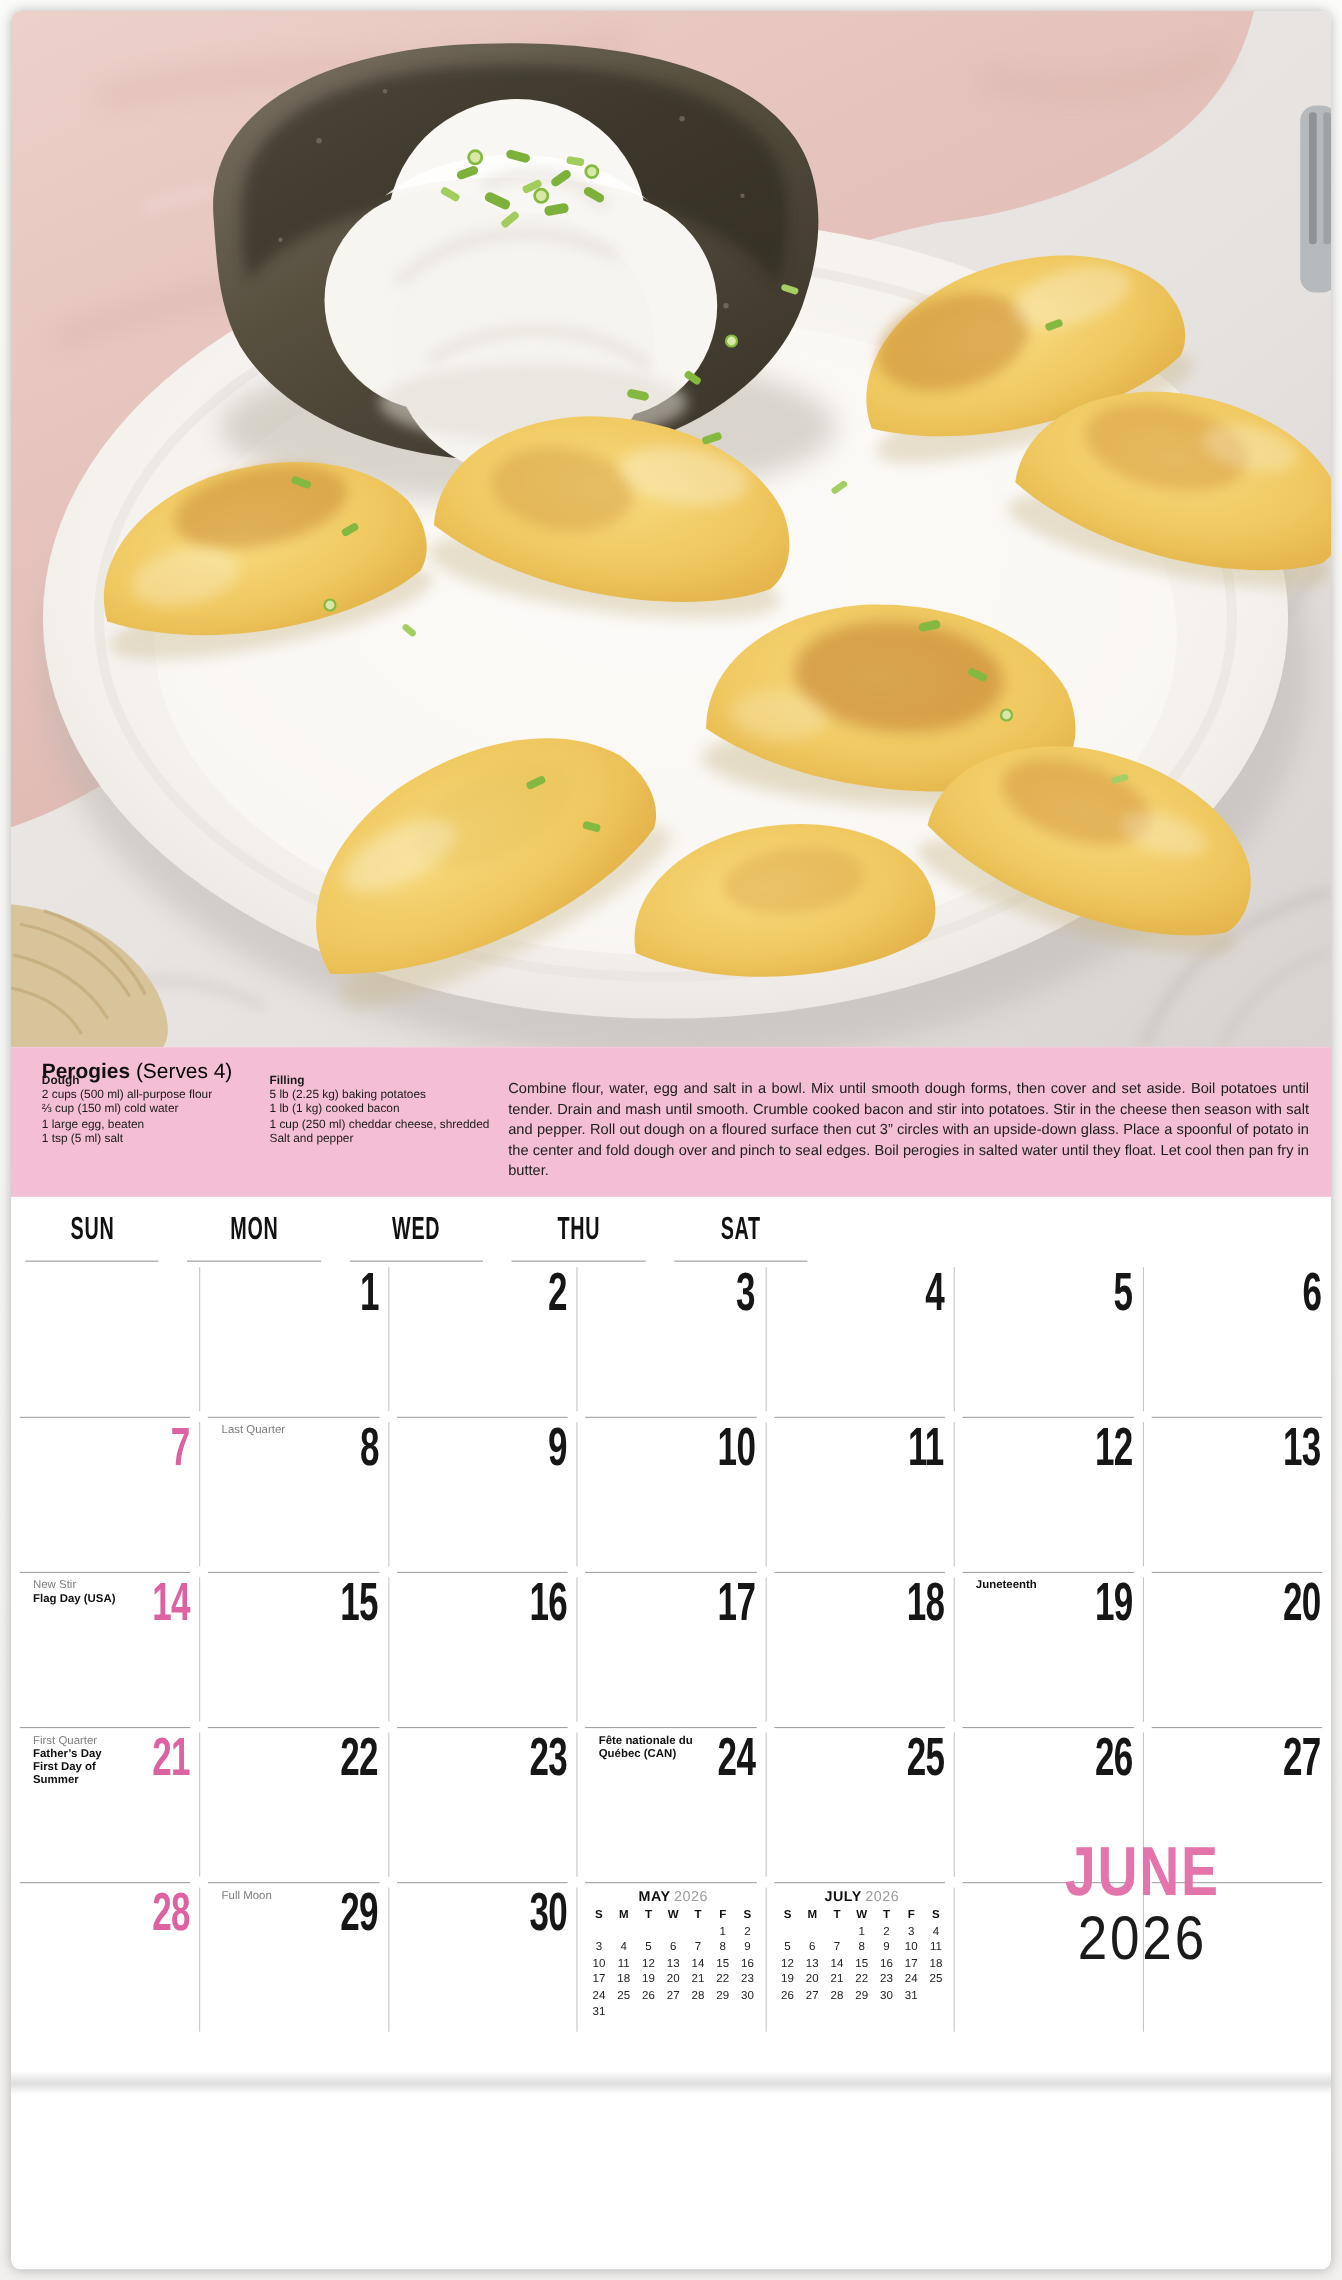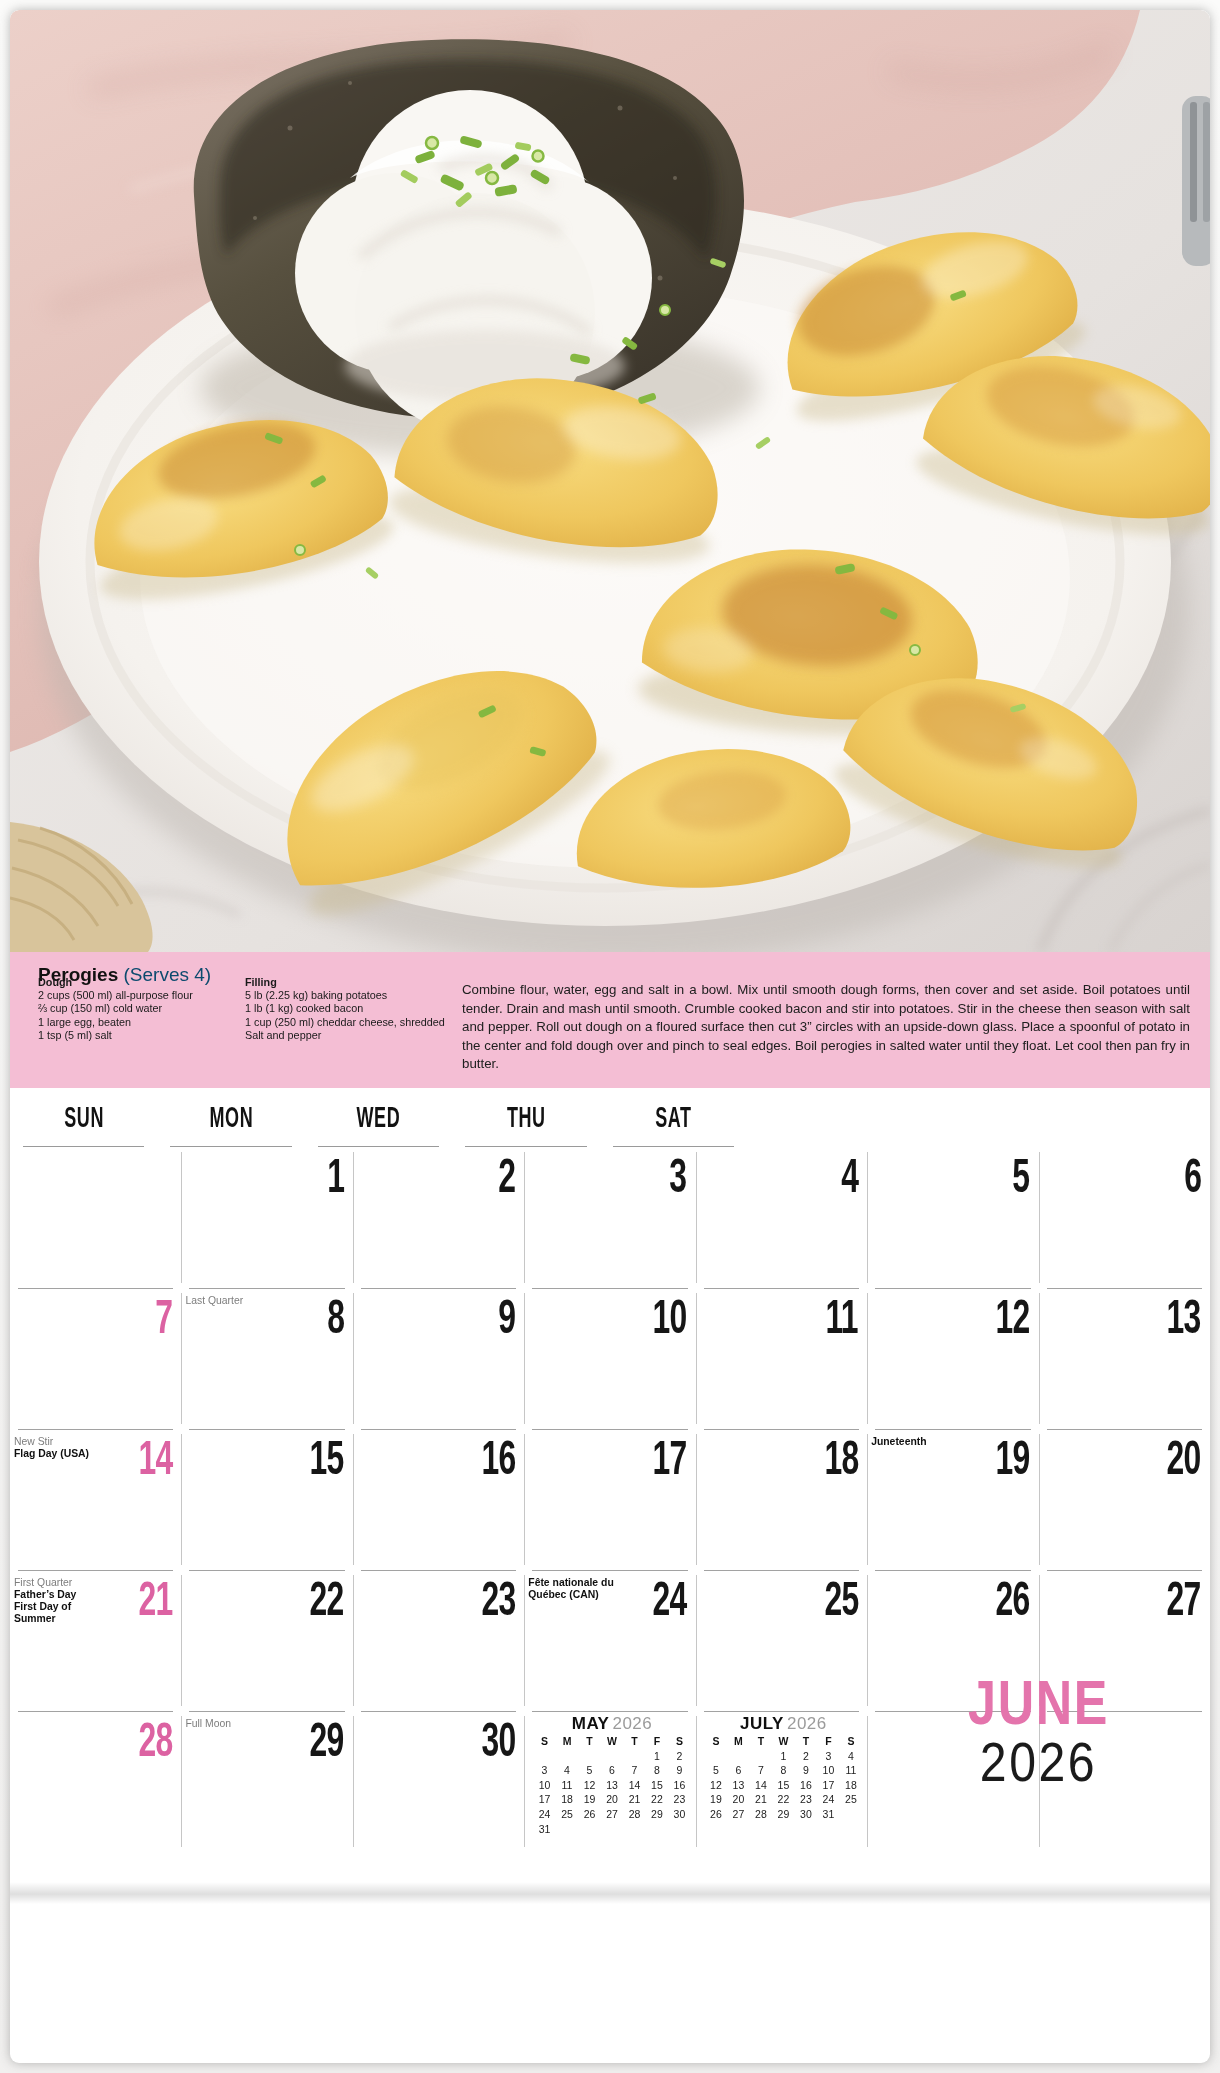--- a/index.html
+++ b/index.html
@@ -9,21 +9,21 @@
         border-radius:9px;box-shadow:0 0 11px rgba(60,60,60,.35);overflow:hidden;}
 
   
   .photo{position:absolute;left:0;top:0;width:1200px;height:942px;overflow:hidden;border-radius:9px 9px 0 0;}
   .photo svg{display:block;width:100%;height:100%;}
 
   
   .recipe{position:absolute;left:0;top:942px;width:1200px;height:136px;background:#f4bed4;color:#1d1d1d;}
   .r-title{position:absolute;left:28px;top:12px;font-size:19px;color:#111;}
   .r-title b{font-weight:bold;}
-  .r-title .serves{font-weight:400;color:#0c4a6e;}
+  .r-title .serves{font-weight:400;color:#000000;}
   .r-col{position:absolute;top:24px;font-size:10.8px;line-height:13.2px;color:#1a1a1a;}
   .r-col .h{font-weight:bold;display:block;}
   .r-col div{white-space:nowrap;}
   .col-dough{left:28px;}
   .col-filling{left:235px;}
   .r-instr{position:absolute;left:452px;top:29px;width:728px;font-size:13.3px;line-height:18.6px;
            color:#202020;text-align:justify;}
 
   
   .cal-head{position:absolute;left:0;top:1078px;width:1032px;height:59px;display:grid;grid-template-columns:repeat(7,1fr);}
@@ -31,29 +31,29 @@
   .dh span{font-size:29px;font-weight:bold;color:#121212;transform:scaleX(.62);letter-spacing:1px;}
   .dh::after{content:"";position:absolute;left:13px;right:13px;bottom:0;height:1px;background:#9a9a9a;}
 
   .grid{position:absolute;left:0;top:1137px;width:1200px;display:grid;grid-template-columns:repeat(7,1fr);grid-auto-rows:141px;}
   .cell{position:relative;}
   .grid .cell:nth-child(n+8)::before{content:"";position:absolute;top:0;left:8px;right:8px;height:1px;background:#a2a2a2;}
   .grid .cell:not(:nth-child(7n+1))::after{content:"";position:absolute;left:0;top:5px;bottom:5px;width:1px;background:#c6c6c6;}
   .num{position:absolute;top:4px;right:9px;font-size:49px;font-weight:bold;color:#161616;
        transform:scaleX(.65);transform-origin:100% 0;letter-spacing:-1px;line-height:1;}
   .sun .num{color:#dc62a2;}
-  .ev{position:absolute;top:7px;left:4px;width:100px;line-height:12px;}
+  .ev{position:absolute;top:7px;left:20px;width:100px;line-height:12px;}
   .ev span{display:block;font-size:10.4px;}
   .ev .phase{color:#7d7d7d;font-weight:400;}
   .ev .holiday{color:#101010;font-weight:bold;}
   .ev-narrow{width:92px;}
 
   
   .minical{position:absolute;top:5px;left:9px;right:5px;text-align:center;}
-  .mini-title{font-size:17px;line-height:16px;letter-spacing:.5px;}
+  .mini-title{font-size:13px;line-height:16px;letter-spacing:.5px;}
   .mini-month{font-weight:bold;color:#101010;}
   .mini-year{color:#9b9b9b;margin-left:3px;}
   .mini-head,.mini-r{display:grid;grid-template-columns:repeat(7,1fr);}
   .mini-head{margin-top:2px;}
   .mini-head .mini-c{font-weight:bold;color:#111;}
   .mini-c{font-size:10.5px;line-height:14.6px;color:#222;text-align:center;}
 
   
   .month-label{position:absolute;left:857px;top:1663px;width:343px;text-align:center;}
   .month-name{display:block;font-size:63px;line-height:58px;font-weight:bold;color:#e474ac;

